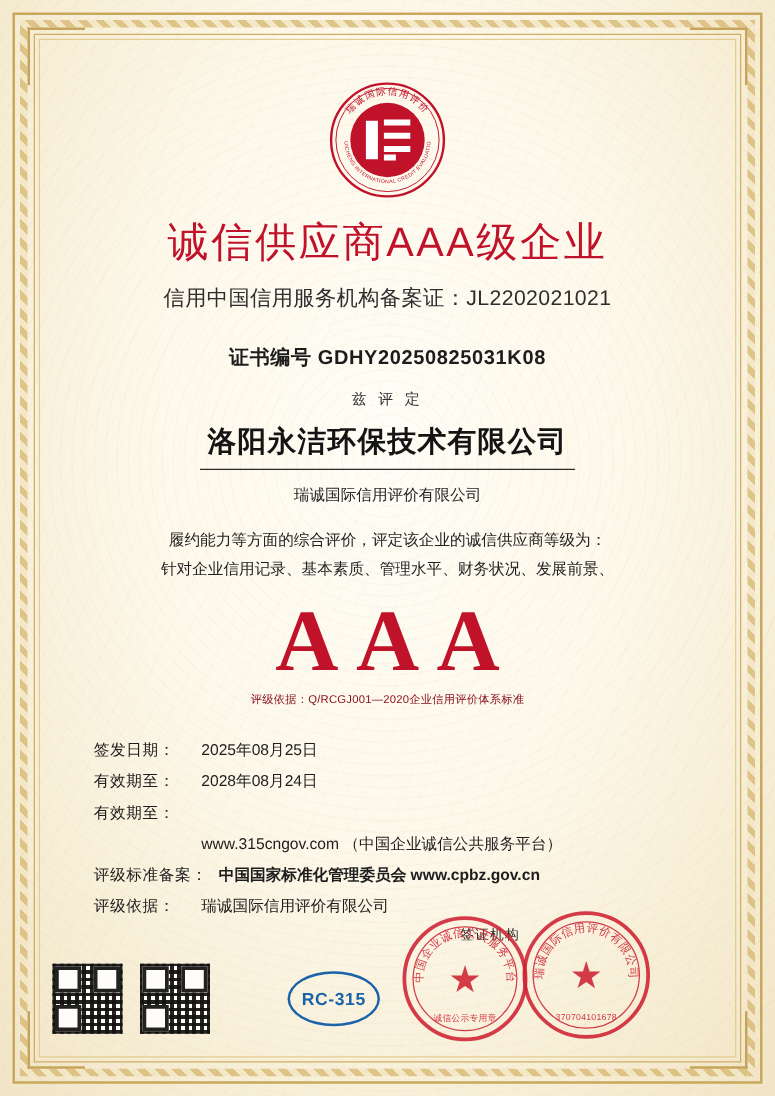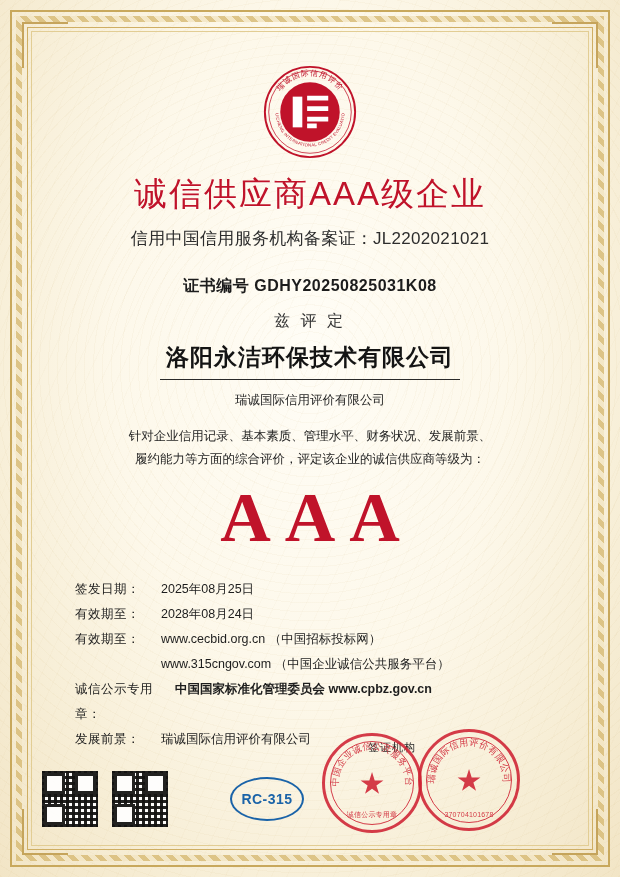--- a/index.html
+++ b/index.html
@@ -107,21 +107,21 @@
   }
   .cert-no {
     margin-top: 26px;
     font-size: 16px;
     font-weight: bold;
     color: #1c1c1c;
     letter-spacing: .5px;
   }
   .hereby {
     margin-top: 14px;
-    font-size: 16px;
+    font-size: 12px;
     color: #333;
     letter-spacing: 3px;
   }
   .company {
     margin: 10px auto 0;
     font-size: 23px;
     font-weight: bold;
     color: #141414;
     letter-spacing: 1px;
     display: inline-block;
@@ -311,48 +311,48 @@
     <div class="title">诚信供应商AAA级企业</div>
     <div class="subtitle">信用中国信用服务机构备案证：JL2202021021</div>
 
     <div class="cert-no">证书编号 GDHY20250825031K08</div>
     <div class="hereby">兹 评 定</div>
 
     <div><span class="company">洛阳永洁环保技术有限公司</span></div>
     <div class="address">瑞诚国际信用评价有限公司</div>
 
     <div class="statement">
+      <div>履约能力等方面的综合评价，评定该企业的诚信供应商等级为：</div>
       <div>针对企业信用记录、基本素质、管理水平、财务状况、发展前景、</div>
-      <div>履约能力等方面的综合评价，评定该企业的诚信供应商等级为：</div>
     </div>
 
     <div class="grade">AAA</div>
+    <div class="grade-basis">评级依据：Q/RCGJ001—2020企业信用评价体系标准</div>
 
     <div class="details">
       <div class="row">
         <span class="lbl">签发日期：</span>
         <span class="val">2025年08月25日</span>
       </div>
       <div class="row">
         <span class="lbl">有效期至：</span>
         <span class="val">2028年08月24日</span>
       </div>
       <div class="row">
         <span class="lbl">有效期至：</span>
-        <span class="val">www.cecbid.org.cn （中国招标投标网）</span>
       </div>
       <div class="row indent-row">
         <span class="val">www.315cngov.com （中国企业诚信公共服务平台）</span>
       </div>
       <div class="row">
-        <span class="lbl" style="width:100px">诚信公示专用章：</span>
+        <span class="lbl" style="width:100px">评级标准备案：</span>
         <span class="val bold-link">中国国家标准化管理委员会 www.cpbz.gov.cn</span>
       </div>
       <div class="row">
-        <span class="lbl">发展前景：</span>
+        <span class="lbl">评级依据：</span>
         <span class="val">瑞诚国际信用评价有限公司</span>
       </div>
     </div>
   </div>
 
   <div class="bottom">
 
     <div class="qr q1">
       <div class="eye e1"></div>
       <div class="eye e2"></div>

